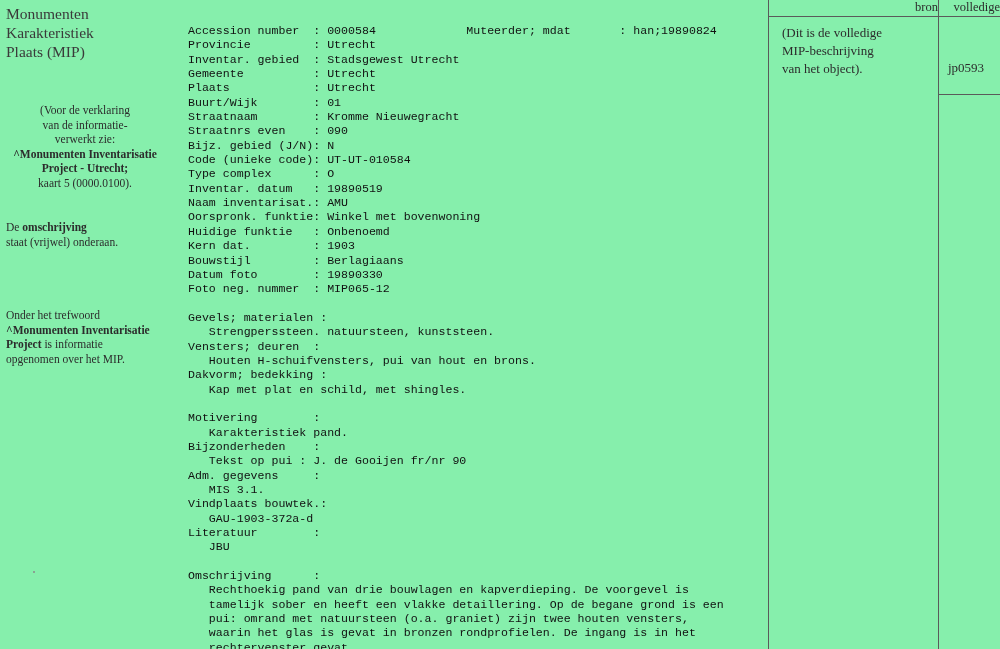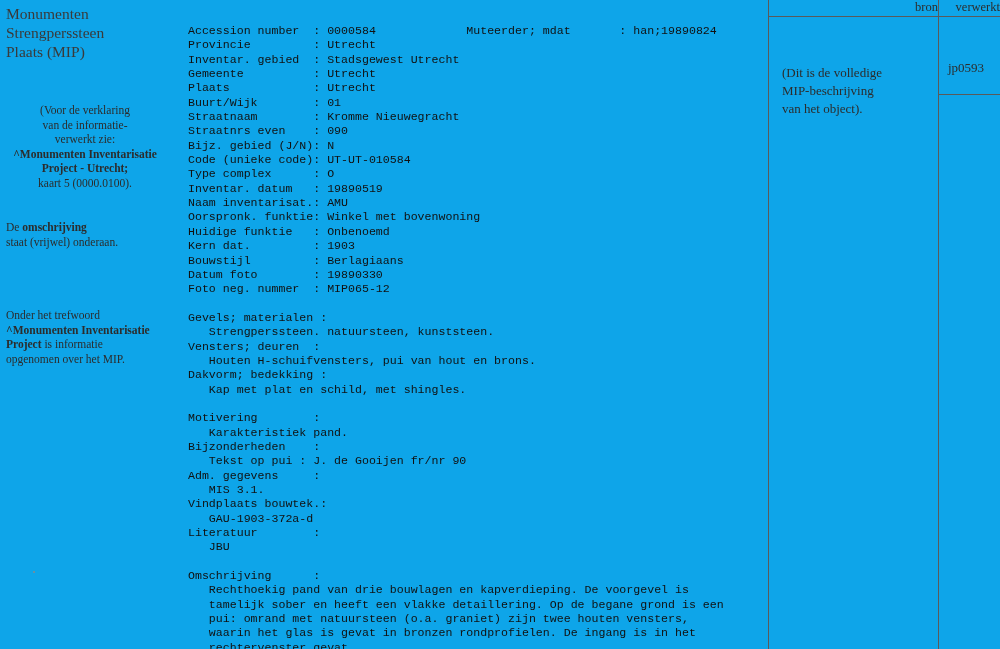--- a/index.html
+++ b/index.html
@@ -4,21 +4,21 @@
 <style>
   html, body {
     margin: 0;
     padding: 0;
     background: #ffffff;
   }
   .page {
     position: relative;
     width: 1000px;
     height: 649px;
-    background: #0ea5e9;
+    background: #86efac;
     overflow: hidden;
     font-family: "Liberation Serif", serif;
     color: #1a1a1a;
   }
 
   
   .left-col {
     position: absolute;
     left: 6px;
     top: 4px;
@@ -75,21 +75,20 @@
   }
   .rt-note {
     position: absolute;
     left: 782px;
     top: 24px;
     width: 130px;
     font-family: "Liberation Serif", serif;
     font-size: 13px;
     line-height: 18px;
     color: #2c2c2c;
-    margin-top: 40px;
   }
   .rt-code {
     position: absolute;
     left: 948px;
     top: 60px;
     font-family: "Liberation Serif", serif;
     font-size: 13px;
     color: #2c2c2c;
   }
   .speck {
@@ -101,21 +100,21 @@
   }
 </style>
 </head>
 <body>
 
 <div class="page">
 
   <div class="left-col">
     <div class="left-title">
       <div>Monumenten</div>
-      <div>Strengperssteen</div>
+      <div>Karakteristiek</div>
       <div>Plaats (MIP)</div>
     </div>
   </div>
 
   <div class="left-block left-b1">
     <div>(Voor de verklaring</div>
     <div>van de informatie-</div>
     <div>verwerkt zie:</div>
     <div class="bold">^Monumenten Inventarisatie</div>
     <div class="bold">Project - Utrecht;</div>
@@ -137,21 +136,21 @@
   <div class="speck" style="left:33px; top:571px;"></div>
 
   <div class="record" id="record-body"><div class="line">Accession number  : 0000584             Muteerder; mdat       : han;19890824</div><div class="line">Provincie         : Utrecht</div><div class="line">Inventar. gebied  : Stadsgewest Utrecht</div><div class="line">Gemeente          : Utrecht</div><div class="line">Plaats            : Utrecht</div><div class="line">Buurt/Wijk        : 01</div><div class="line">Straatnaam        : Kromme Nieuwegracht</div><div class="line">Straatnrs even    : 090</div><div class="line">Bijz. gebied (J/N): N</div><div class="line">Code (unieke code): UT-UT-010584</div><div class="line">Type complex      : O</div><div class="line">Inventar. datum   : 19890519</div><div class="line">Naam inventarisat.: AMU</div><div class="line">Oorspronk. funktie: Winkel met bovenwoning</div><div class="line">Huidige funktie   : Onbenoemd</div><div class="line">Kern dat.         : 1903</div><div class="line">Bouwstijl         : Berlagiaans</div><div class="line">Datum foto        : 19890330</div><div class="line">Foto neg. nummer  : MIP065-12</div><div class="line blank"> </div><div class="line">Gevels; materialen :</div><div class="line">   Strengperssteen. natuursteen, kunststeen.</div><div class="line">Vensters; deuren  :</div><div class="line">   Houten H-schuifvensters, pui van hout en brons.</div><div class="line">Dakvorm; bedekking :</div><div class="line">   Kap met plat en schild, met shingles.</div><div class="line blank"> </div><div class="line">Motivering        :</div><div class="line">   Karakteristiek pand.</div><div class="line">Bijzonderheden    :</div><div class="line">   Tekst op pui : J. de Gooijen fr/nr 90</div><div class="line">Adm. gegevens     :</div><div class="line">   MIS 3.1.</div><div class="line">Vindplaats bouwtek.:</div><div class="line">   GAU-1903-372a-d</div><div class="line">Literatuur        :</div><div class="line">   JBU</div><div class="line blank"> </div><div class="line">Omschrijving      :</div><div class="line">   Rechthoekig pand van drie bouwlagen en kapverdieping. De voorgevel is</div><div class="line">   tamelijk sober en heeft een vlakke detaillering. Op de begane grond is een</div><div class="line">   pui: omrand met natuursteen (o.a. graniet) zijn twee houten vensters,</div><div class="line">   waarin het glas is gevat in bronzen rondprofielen. De ingang is in het</div><div class="line">   rechtervenster gevat.</div></div>
 
   <div class="rt-vline" style="left:768px; top:0px; width:1px; height:649px;"></div>
   <div class="rt-vline" style="left:938px; top:0px; width:1px; height:649px;"></div>
   <div class="rt-hline" style="left:768px; top:16px; width:232px; height:1px;"></div>
   <div class="rt-hline" style="left:938px; top:94px; width:62px; height:1px;"></div>
 
   <div class="rt-head" style="left:768px; top:0px; width:170px;">bron</div>
-  <div class="rt-head" style="left:938px; top:0px; width:62px;">verwerkt</div>
+  <div class="rt-head" style="left:938px; top:0px; width:62px;">volledige</div>
 
   <div class="rt-note">
     <div>(Dit is de volledige</div>
     <div>MIP-beschrijving</div>
     <div>van het object).</div>
   </div>
 
   <div class="rt-code">jp0593</div>
 
 </div>

